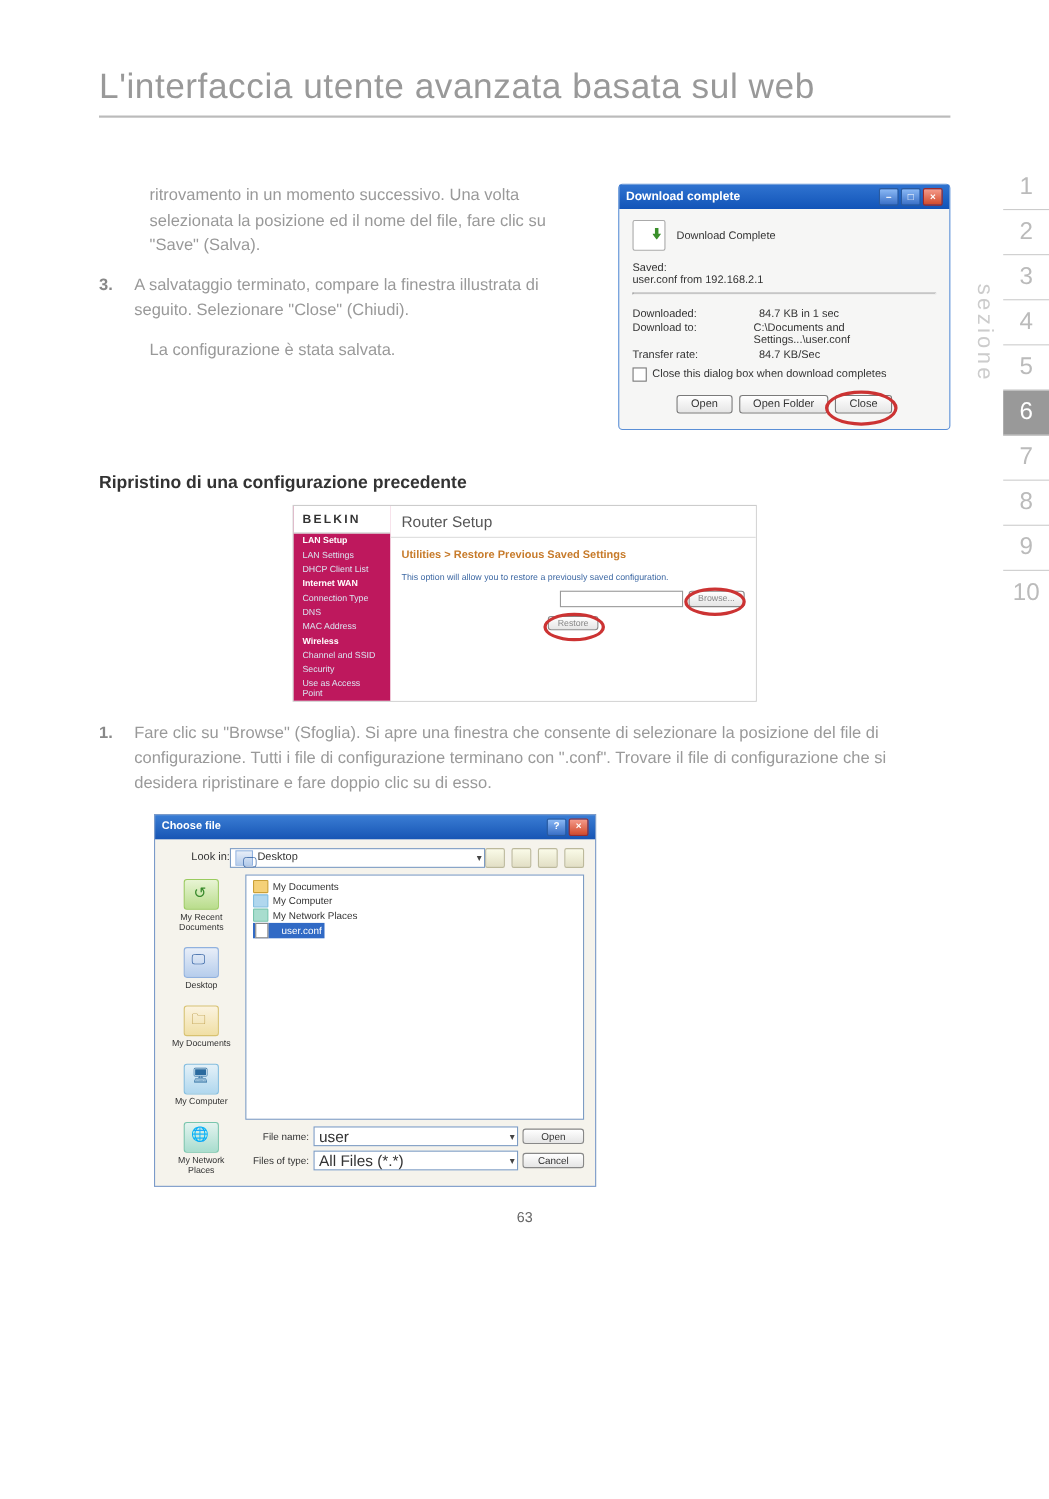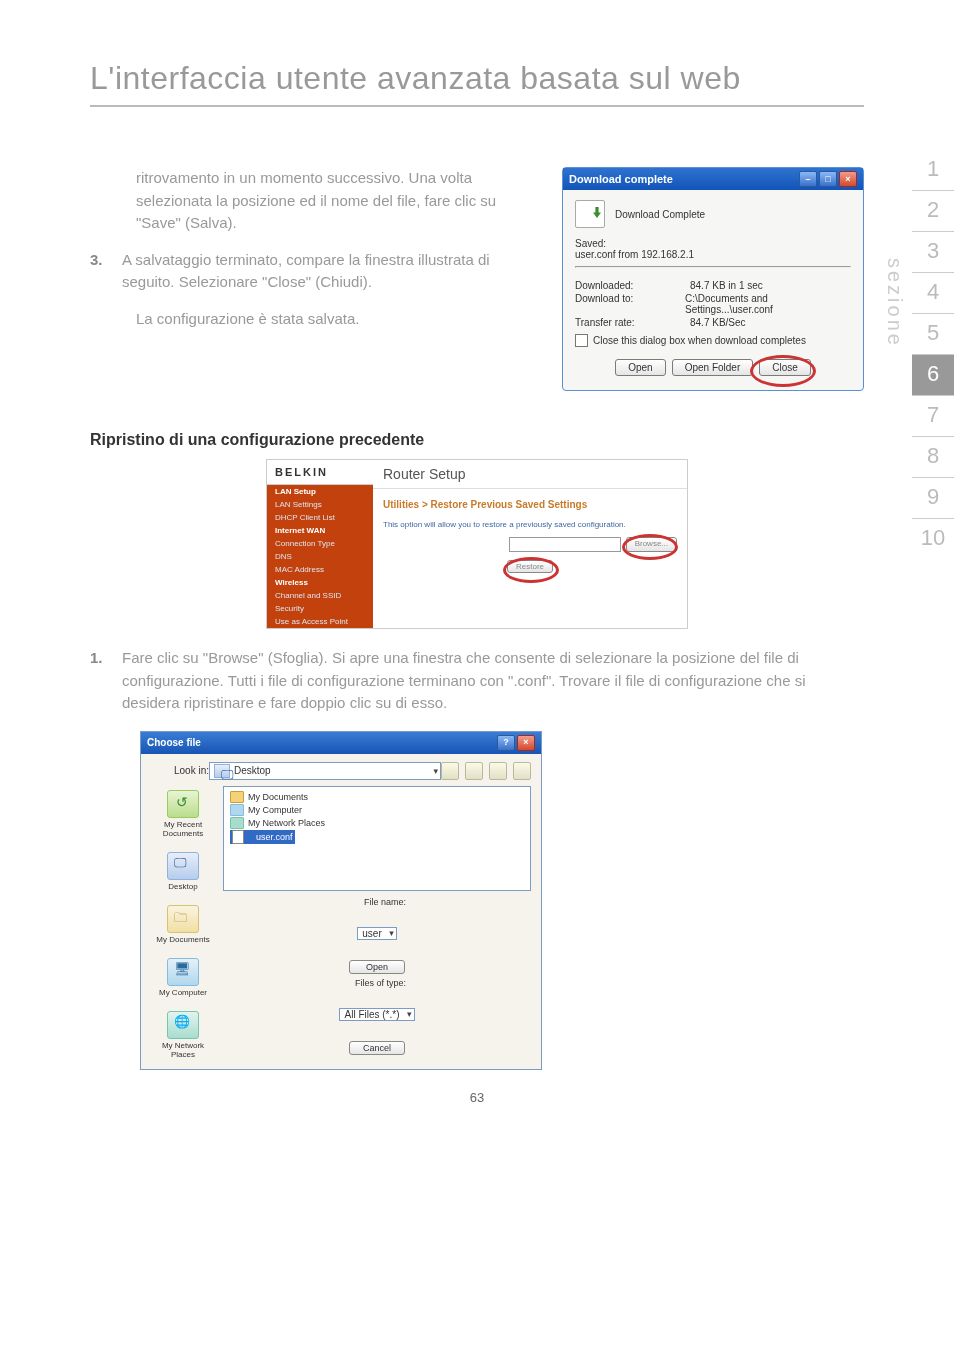--- a/index.html
+++ b/index.html
@@ -173,22 +173,22 @@
       line-height: 1.5;
     }
     .belkin-panel {
       width: 420px;
       margin: 10px auto 18px auto;
       border: 1px solid #ccc;
       display: flex;
       font-size: 9px;
     }
     .belkin-sidebar {
-      width: 106px;
-      background: #c2410c;
+      width: 88px;
+      background: #be185d;
       color: #dbe4f1;
     }
     .belkin-brand {
       background: white;
       color: #333;
       font-weight: bold;
       font-size: 11px;
       letter-spacing: 2px;
       padding: 6px 8px;
       border-bottom: 1px solid #ccc;
@@ -394,38 +394,37 @@
       height: 12px;
       background: white;
       border: 1px solid #888;
     }
     .cf-bottom {
       margin-top: 6px;
     }
     .cf-bottom-row {
       display: flex;
       align-items: center;
-      gap: 20px;
+      gap: 4px;
       margin-bottom: 4px;
-      flex-direction: column;
     }
     .cf-bottom-label {
       width: 58px;
       text-align: right;
       font-size: 9px;
     }
     .cf-bottom-input {
       flex: 1;
       border: 1px solid #7d9cc3;
       height: 16px;
       background: white;
       padding: 0 14px 0 4px;
       display: flex;
       align-items: center;
-      font-size: 10px;
+      font-size: 14px;
       position: relative;
     }
     .cf-bottom-input::after {
       content: "▾";
       position: absolute;
       right: 2px;
       font-size: 9px;
       color: #444;
     }
     .cf-bottom-btn {

